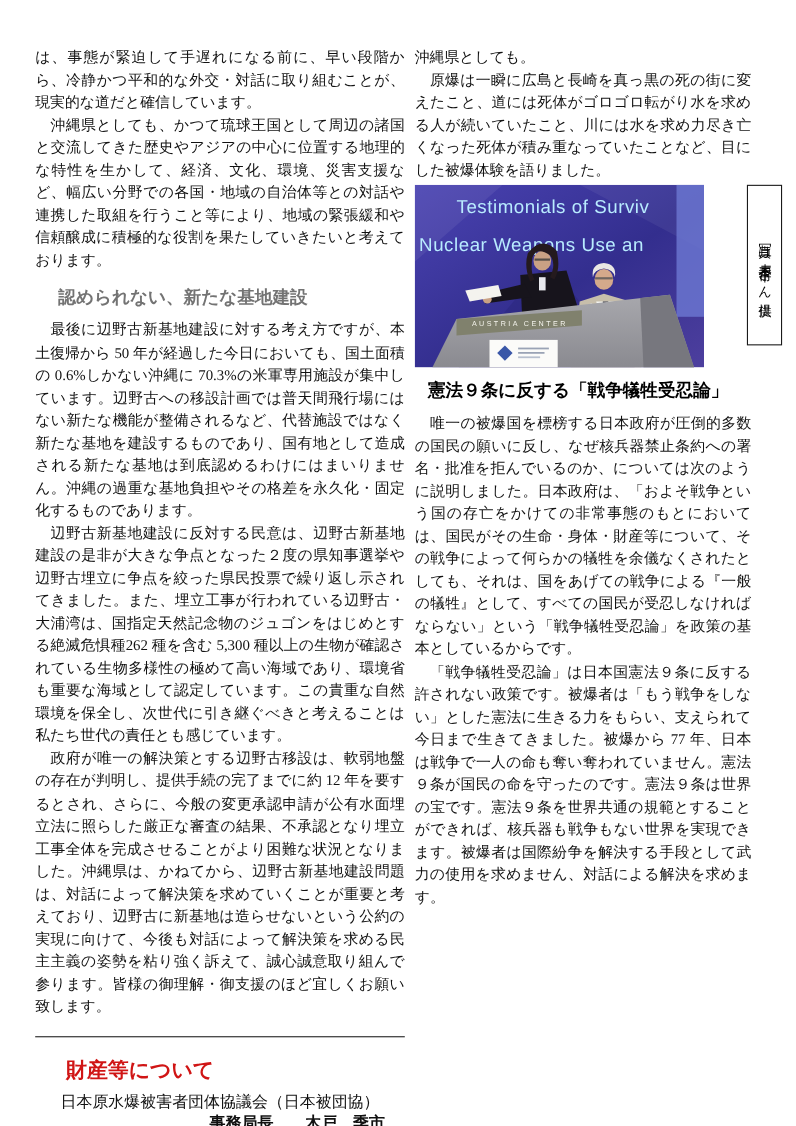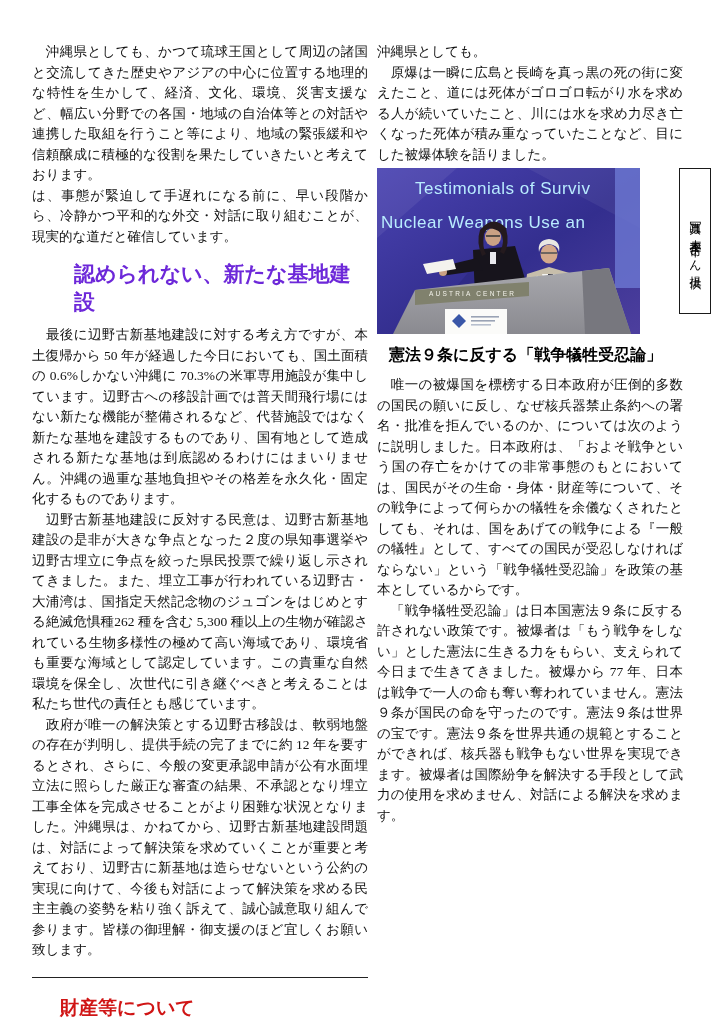--- a/index.html
+++ b/index.html
@@ -18,23 +18,23 @@
     margin:0;
     font-size:13.5px;
     line-height:20.5px;
     text-align:justify;
     text-justify:inter-ideograph;
     overflow-wrap:break-word;
   }
   .heading-black{
     font-family:"Liberation Sans","DejaVu Sans",sans-serif;
     font-weight:bold;
-    font-size:21px;
-    margin:13px 0 9px 42px;
-    color:#6d28d9;
+    font-size:16px;
+    margin:13px 0 9px 21px;
+    color:#737373;
   }
   .heading-art9{
     font-family:"Liberation Sans","DejaVu Sans",sans-serif;
     font-weight:bold;
     font-size:16px;
     margin:11px 0 9px 12px;
     color:#000;
   }
   .separator{
     border:none;
@@ -95,22 +95,22 @@
     color:#000;
     background:#fff;
   }
 </style>
 </head>
 <body>
 
 <div class="sheet">
 
   <div class="col col-left">
+    <p class="body">は、事態が緊迫して手遅れになる前に、早い段階から、冷静かつ平和的な外交・対話に取り組むことが、現実的な道だと確信しています。</p>
     <p class="body">　沖縄県としても、かつて琉球王国として周辺の諸国と交流してきた歴史やアジアの中心に位置する地理的な特性を生かして、経済、文化、環境、災害支援など、幅広い分野での各国・地域の自治体等との対話や連携した取組を行うこと等により、地域の緊張緩和や信頼醸成に積極的な役割を果たしていきたいと考えております。</p>
-    <p class="body">は、事態が緊迫して手遅れになる前に、早い段階から、冷静かつ平和的な外交・対話に取り組むことが、現実的な道だと確信しています。</p>
     <h3 class="heading-black">認められない、新たな基地建設</h3>
     <p class="body">　最後に辺野古新基地建設に対する考え方ですが、本土復帰から 50 年が経過した今日においても、国土面積の 0.6%しかない沖縄に 70.3%の米軍専用施設が集中しています。辺野古への移設計画では普天間飛行場にはない新たな機能が整備されるなど、代替施設ではなく新たな基地を建設するものであり、国有地として造成される新たな基地は到底認めるわけにはまいりません。沖縄の過重な基地負担やその格差を永久化・固定化するものであります。</p>
     <p class="body">　辺野古新基地建設に反対する民意は、辺野古新基地建設の是非が大きな争点となった２度の県知事選挙や辺野古埋立に争点を絞った県民投票で繰り返し示されてきました。また、埋立工事が行われている辺野古・大浦湾は、国指定天然記念物のジュゴンをはじめとする絶滅危惧種262 種を含む 5,300 種以上の生物が確認されている生物多様性の極めて高い海域であり、環境省も重要な海域として認定しています。この貴重な自然環境を保全し、次世代に引き継ぐべきと考えることは私たち世代の責任とも感じています。</p>
     <p class="body">　政府が唯一の解決策とする辺野古移設は、軟弱地盤の存在が判明し、提供手続の完了までに約 12 年を要するとされ、さらに、今般の変更承認申請が公有水面埋立法に照らした厳正な審査の結果、不承認となり埋立工事全体を完成させることがより困難な状況となりました。沖縄県は、かねてから、辺野古新基地建設問題は、対話によって解決策を求めていくことが重要と考えており、辺野古に新基地は造らせないという公約の実現に向けて、今後も対話によって解決策を求める民主主義の姿勢を粘り強く訴えて、誠心誠意取り組んで参ります。皆様の御理解・御支援のほど宜しくお願い致します。</p>
     <hr class="separator">
     <h2 class="heading-red">財産等について</h2>
     <div class="byline-org">日本原水爆被害者団体協議会（日本被団協）</div>
     <div class="byline-name">事務局長　　木戸　季市</div>
 
   </div>

